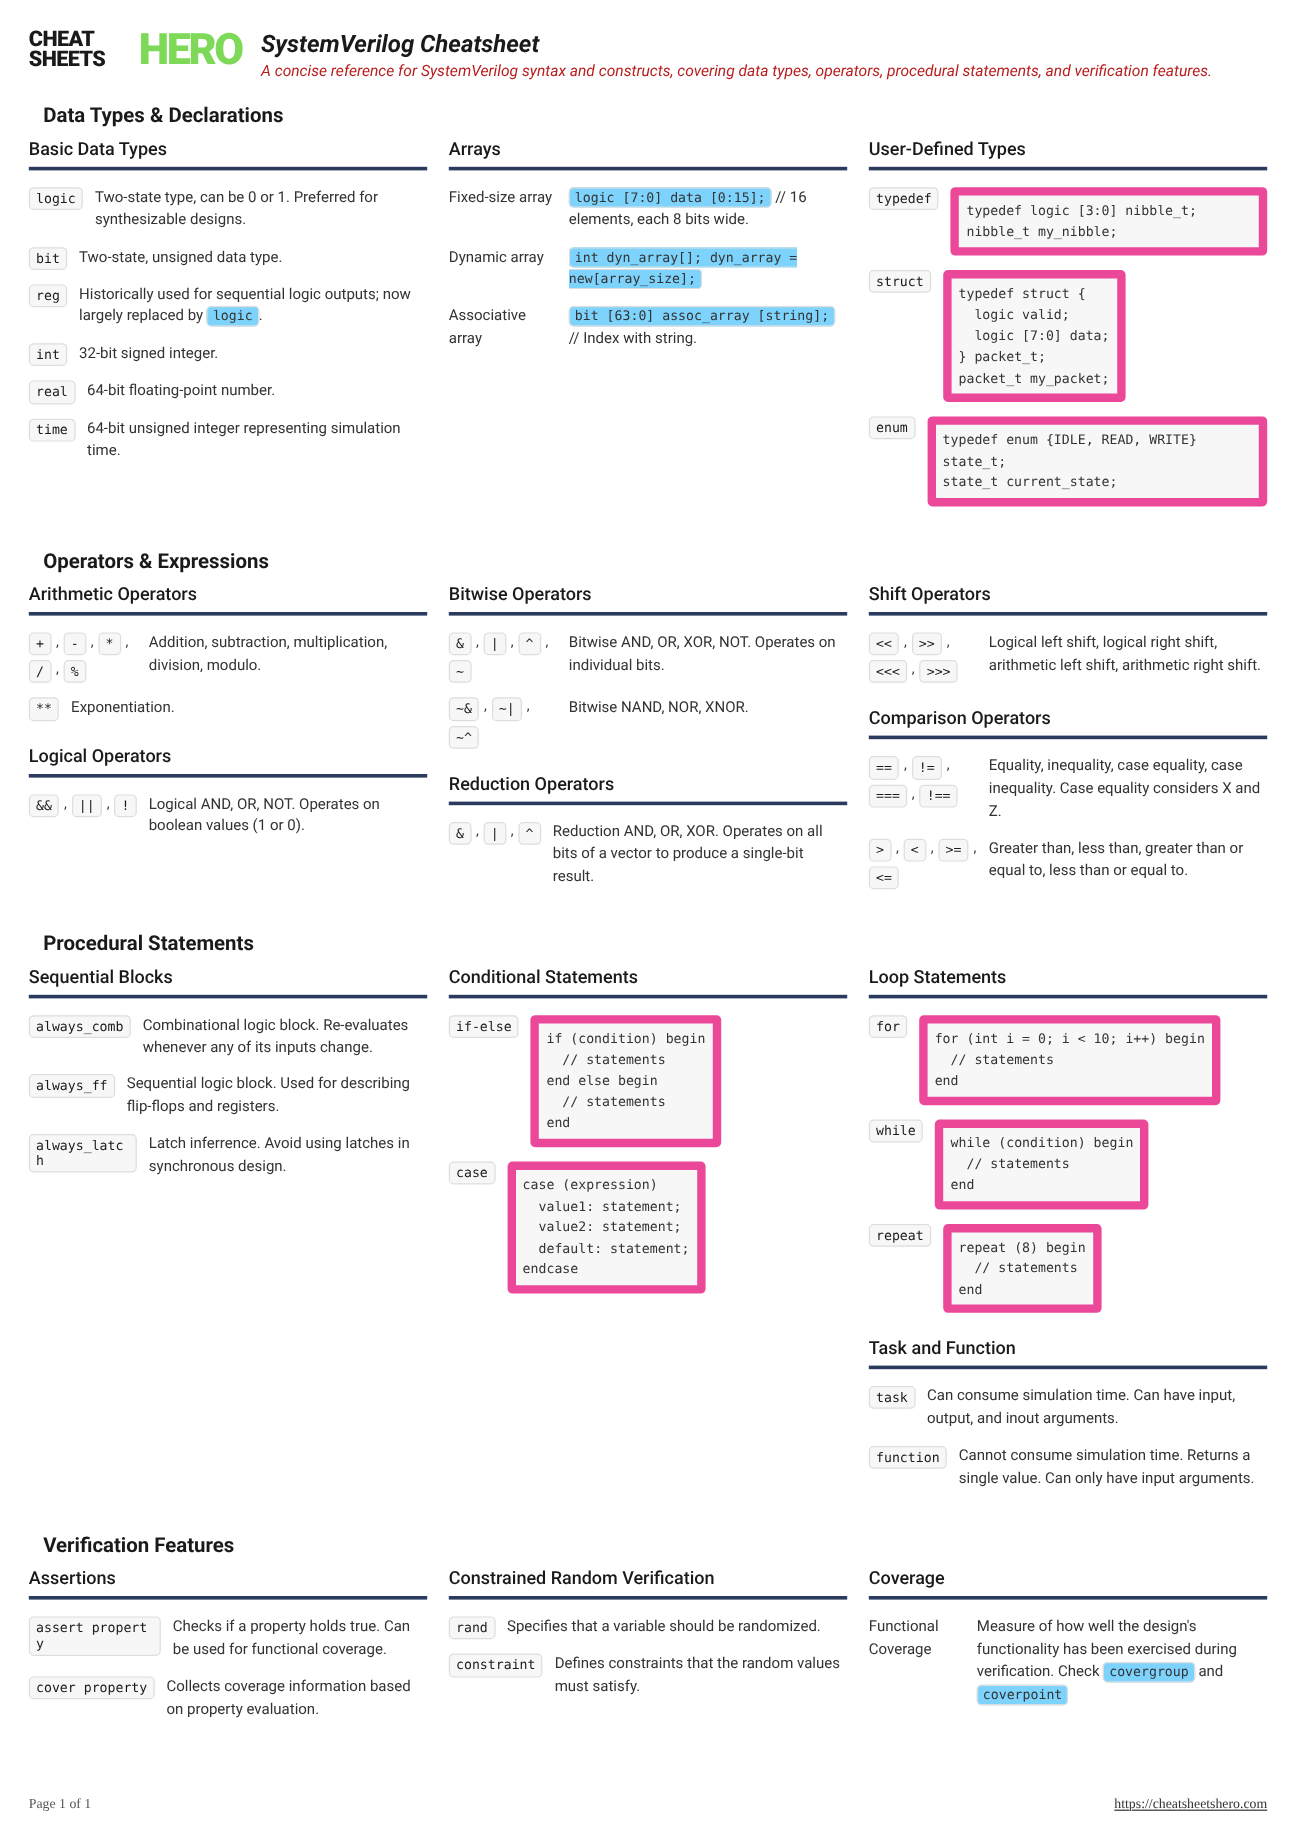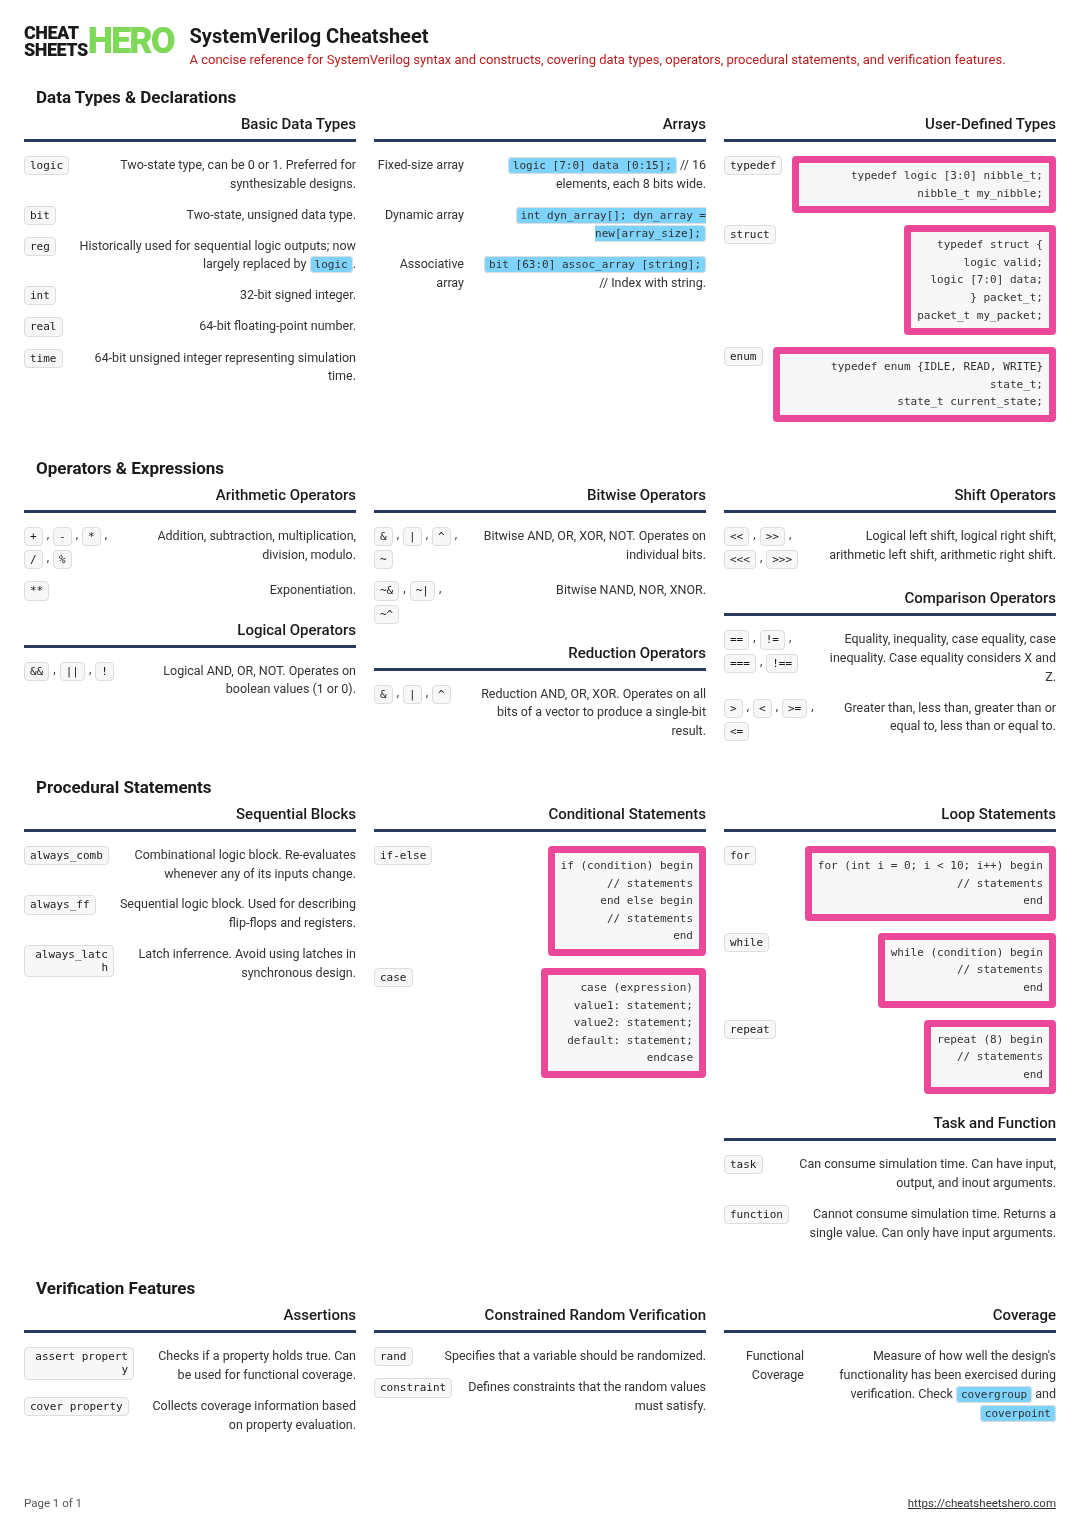--- a/index.html
+++ b/index.html
@@ -1,38 +1,38 @@
 <!DOCTYPE html>
 <html><head>
 <meta charset="utf-8">
 <style>
 * { box-sizing: border-box; margin: 0; padding: 0; }
 body { font-family: -apple-system, BlinkMacSystemFont, "Segoe UI", Roboto, sans-serif; font-size: 13px; color: #1a1a1a; background: #fff; padding: 24px 24px 50px; width: 1080px; }
 .header { display: flex; gap: 16px; align-items: flex-start; margin-bottom: 20px; }
-.logo { display: flex; align-items: center; }
+.logo { display: flex; align-items: center; gap: 28px; }
 .logo-cheat { font-weight: 900; font-size: 18px; line-height: 0.95; letter-spacing: -0.5px; }
 .logo-hero { font-weight: 900; font-size: 36px; color: #7dd957; letter-spacing: -2px; line-height: 0.9; }
-.header-text { flex: 1; }
+.header-text { flex: 1; font-style: italic; }
 .page-title { font-size: 20px; font-weight: 700; margin-bottom: 4px; }
 .page-subtitle { font-size: 13px; color: #b91c1c; }
 .section-title { font-size: 17px; font-weight: 700; margin: 16px 12px 8px; }
 .columns { display: grid; grid-template-columns: 1fr 1fr 1fr; gap: 18px; }
 .block-title { font-size: 15px; font-weight: 500; margin-bottom: 6px; }
 .block-divider { border-top: 3px solid #2a3b5e; margin-bottom: 8px; }
 .item { display: flex; gap: 10px; padding: 6px 0; align-items: flex-start; }
 .item-key { flex-shrink: 0; display: flex; flex-wrap: wrap; gap: 4px; align-items: flex-start; max-width: 90px; }
 .item-key.wide { max-width: 110px; }
 .kbd { display: inline-block; font-family: ui-monospace, "SF Mono", Menlo, Consolas, monospace; font-size: 11px; background: #f7f7f7; border: 1px solid #ddd; border-radius: 4px; padding: 2px 5px; line-height: 1.2; word-break: break-all; }
 .item-desc { flex: 1; font-size: 12.5px; line-height: 1.5; color: #333; }
 .code-block { font-family: ui-monospace, "SF Mono", Menlo, Consolas, monospace; font-size: 11px; background: #f7f7f7; border: 7px solid #ec4899; border-radius: 4px; padding: 4px 6px; white-space: pre-wrap; line-height: 1.6; display: inline-block; }
 .inline-code { font-family: ui-monospace, "SF Mono", Menlo, Consolas, monospace; font-size: 11px; background: #7dd3fc; border: 1px solid #ddd; border-radius: 4px; padding: 1px 4px; }
 .sep { font-size: 12px; color: #333; }
-.footer { position: fixed; bottom: 16px; left: 24px; right: 24px; display: flex; justify-content: space-between; font-size: 11.5px; color: #555; }
+.footer { position: fixed; bottom: 16px; left: 24px; right: 24px; display: flex; justify-content: space-between; font-size: 11.5px; color: #555; font-family: Liberation Serif, serif; }
 .footer a { color: #333; }
-.block { margin-bottom: 14px; text-align: right; }
+.block { margin-bottom: 14px; }
 </style>
 </head>
 <body>
 
 <div class="header">
   <div class="logo">
     <div>
       <div class="logo-cheat">CHEAT</div>
       <div class="logo-cheat">SHEETS</div>
     </div>

